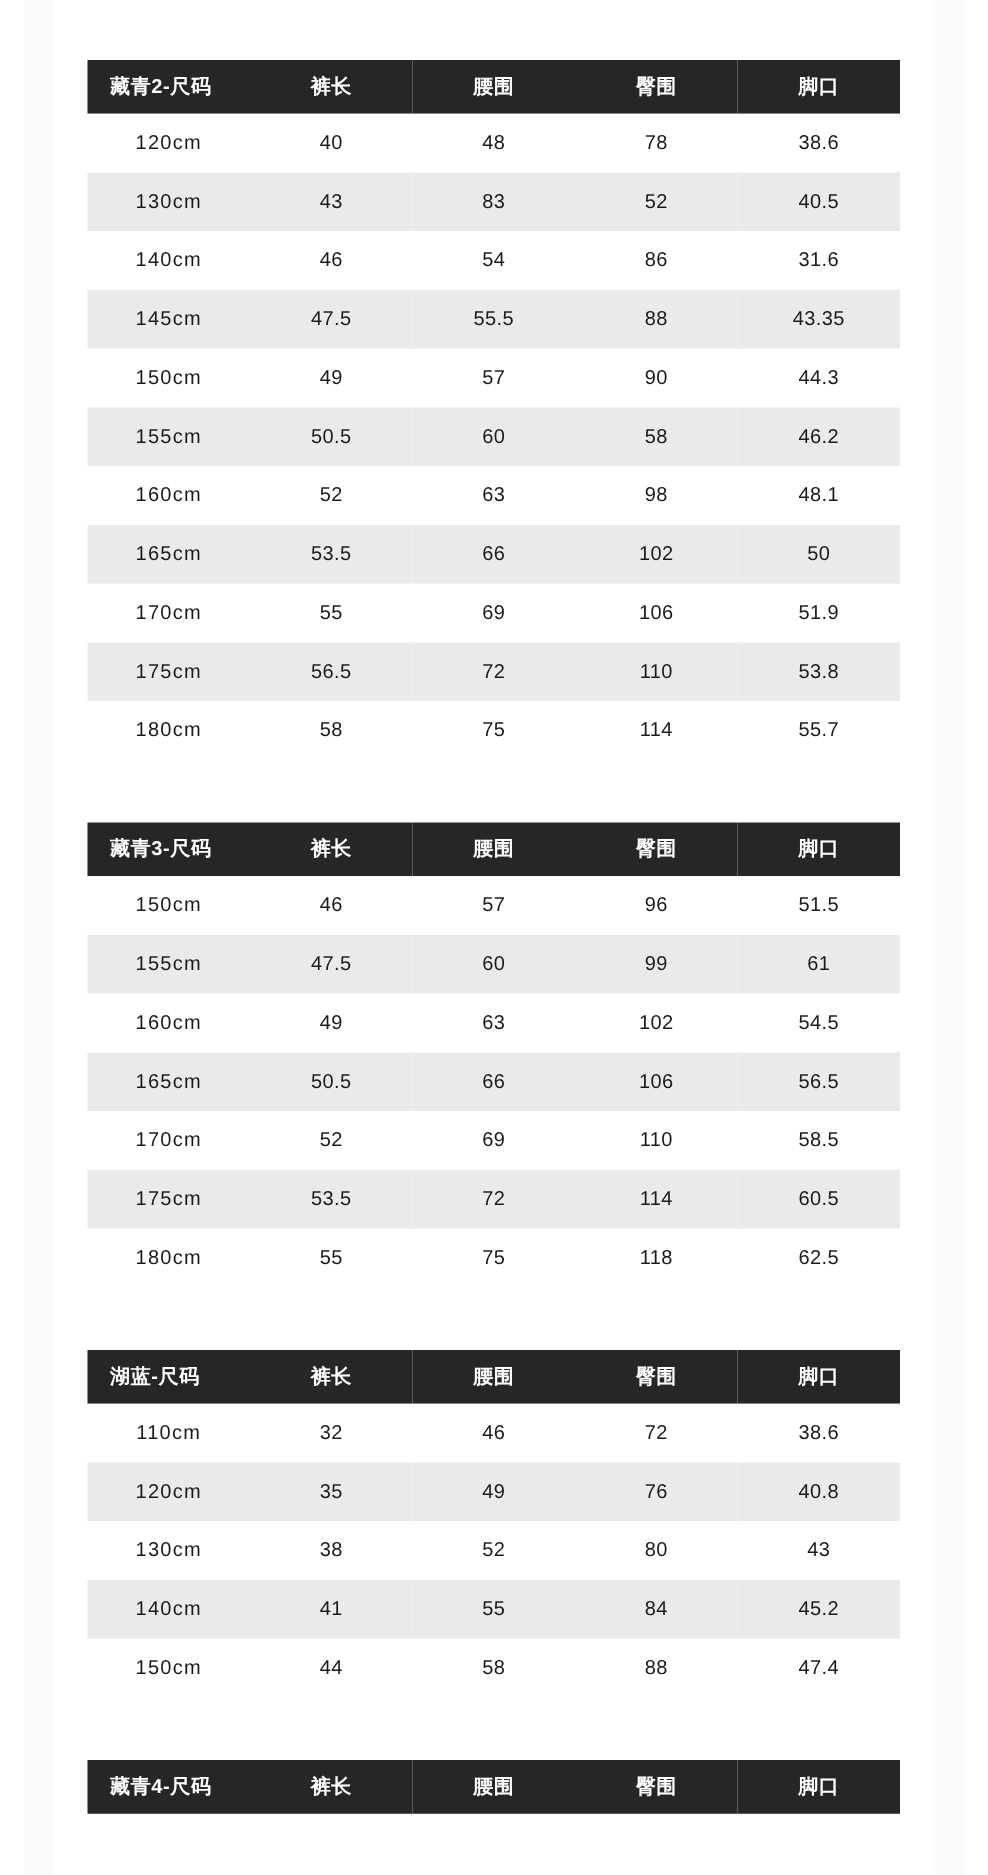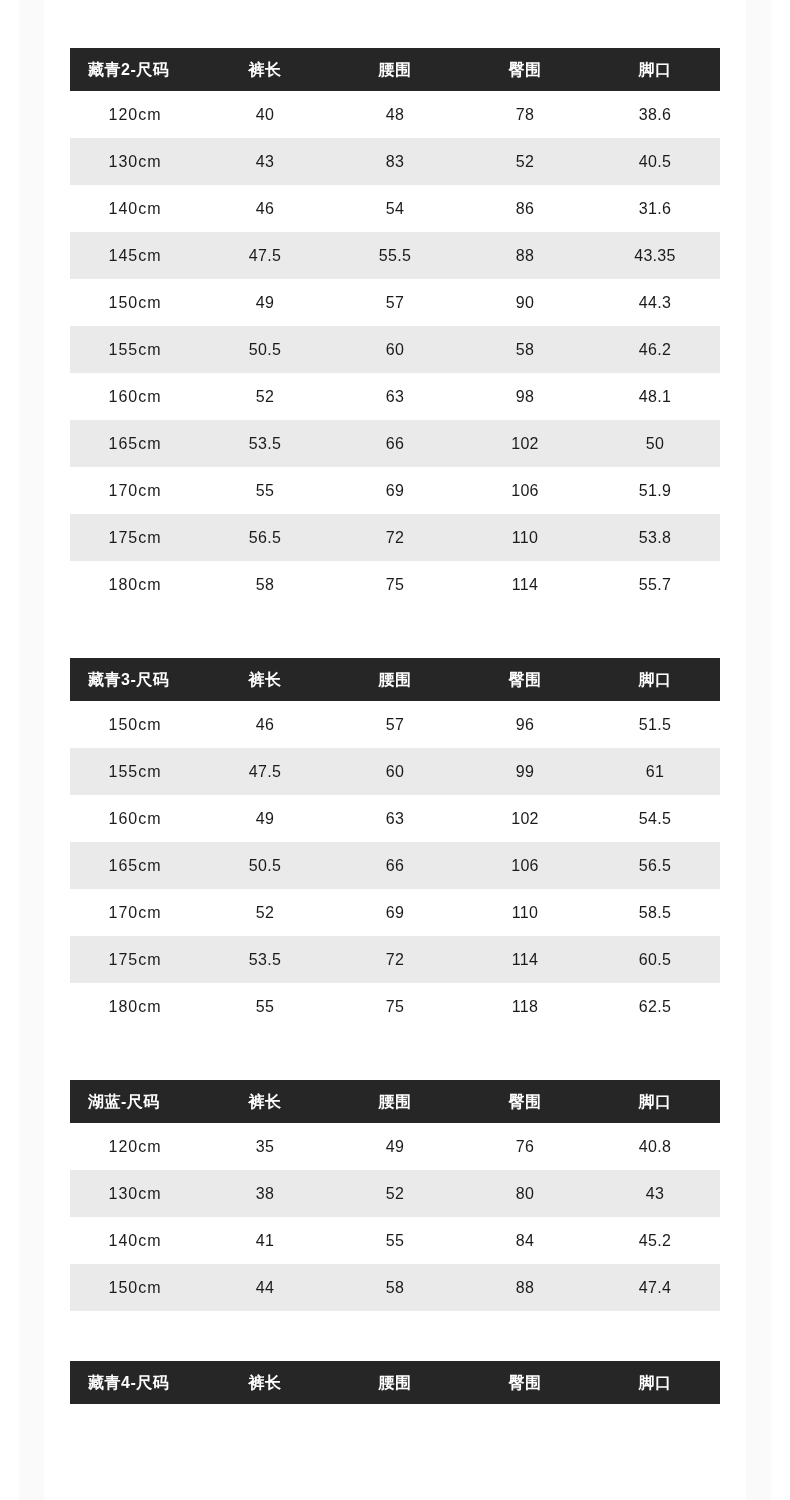--- a/index.html
+++ b/index.html
@@ -275,20 +275,27 @@
       <tr>
         <th class="head-size">湖蓝-尺码</th>
         <th>裤长</th>
         <th>腰围</th>
         <th>臀围</th>
         <th>脚口</th>
       </tr>
     </thead>
     <tbody>
       <tr>
+          <td class="cell-size">110cm</td>
+          <td>32</td>
+          <td>46</td>
+          <td>72</td>
+          <td>38.6</td>
+        </tr>
+      <tr>
           <td class="cell-size">120cm</td>
           <td>35</td>
           <td>49</td>
           <td>76</td>
           <td>40.8</td>
         </tr>
       <tr>
           <td class="cell-size">130cm</td>
           <td>38</td>
           <td>52</td>

